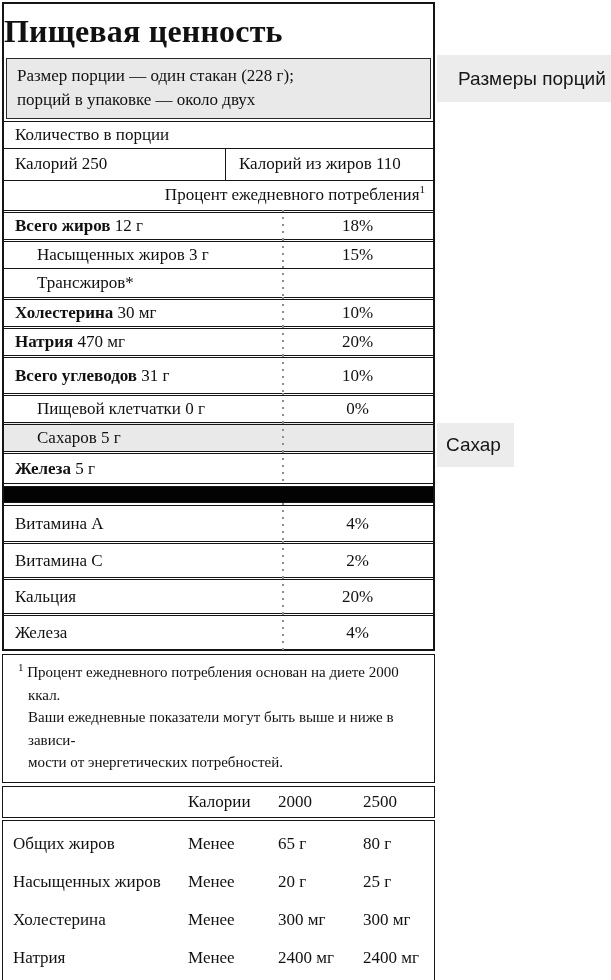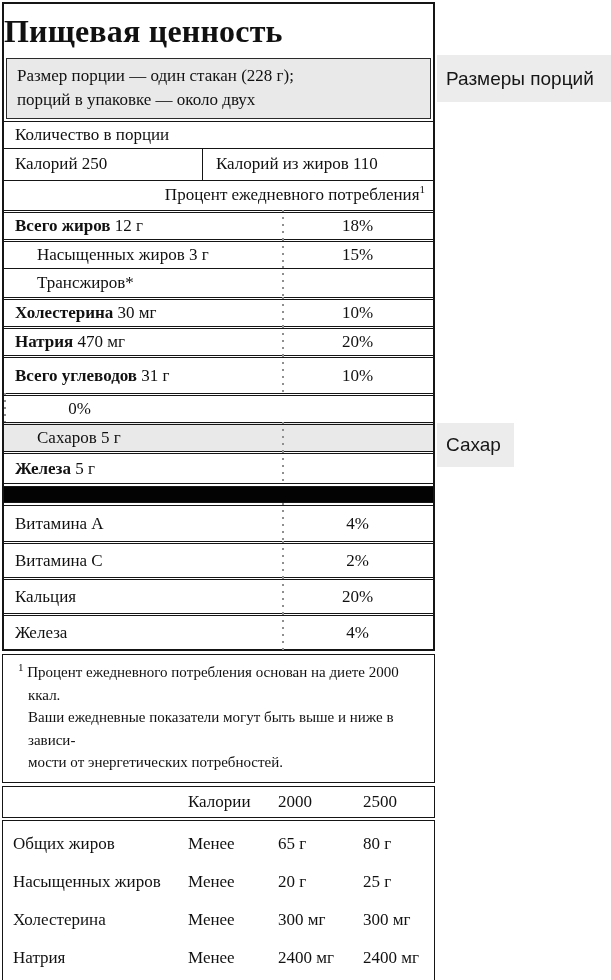--- a/index.html
+++ b/index.html
@@ -24,21 +24,21 @@
           display:flex;align-items:center;justify-content:center;}
   .dv .pct::before{content:'';position:absolute;left:0;top:-3px;bottom:-3px;width:2px;
       background-image:repeating-linear-gradient(to bottom,#8f8f8f 0 2px,transparent 2px 7px);}
   .dbl{border-top:3px double #151515;gap:9px;}
   .shaded{background:#e9e9e9;}
   .row-tall{min-height:38px;}
   .row-med{min-height:33px;}
   .vit{min-height:36px;}
   
   .cal-row{display:flex;border-top:1px solid #151515;font-size:17px;}
-  .cal-row .c1{width:199px;box-sizing:border-box;border-right:1px solid #151515;
+  .cal-row .c1{width:222px;box-sizing:border-box;border-right:1px solid #151515;
                padding:5px 8px 6px 11px;}
   .cal-row .c2{flex:1;padding:5px 8px 6px 13px;}
   
   .dvh{border-top:1px solid #151515;text-align:right;padding:4px 8px 5px;font-size:17px;}
   sup{font-size:11px;line-height:0;}
   
   .bar{height:15px;background:#030303;margin:2px 0;border-top:1px solid #151515;
        border-bottom:1px solid #151515;}
   .pre-bar{border-bottom:1px solid #151515;}
   
@@ -48,21 +48,21 @@
   #ref-head-box{margin-top:3px;}
   #ref-body-box{margin-top:2px;padding:4px 0 6px;}
   .ref-grid{display:grid;grid-template-columns:185px 90px 85px 1fr;align-items:center;
             font-size:17px;}
   #ref-head-box .ref-grid{min-height:30px;}
   .ref-row{min-height:38px;}
   .ref-name{padding-left:10px;}
   
   .ann{position:absolute;background:#ececec;color:#161616;display:flex;align-items:center;
        font-family:"Liberation Sans","DejaVu Sans",sans-serif;font-size:19px;}
-  #ann-serving{left:437px;top:55px;width:174px;height:47px;padding-left:9px;box-sizing:border-box;}
+  #ann-serving{left:437px;top:55px;width:174px;height:47px;padding-left:21px;box-sizing:border-box;}
   #ann-sugar{left:437px;top:423px;height:44px;padding:0 13px 0 9px;}
 </style>
 </head>
 <body>
 
 <div id="page">
 
   <div id="label-col">
 
     <div class="box" id="main-box">
@@ -103,20 +103,21 @@
       </div>
       <div class="r dv dbl">
         <div class="lbl"><span class="nm-b">Натрия</span> <span>470 мг</span></div>
         <div class="pct">20%</div>
       </div>
       <div class="r dv dbl row-tall">
         <div class="lbl"><span class="nm-b">Всего углеводов</span> <span>31 г</span></div>
         <div class="pct">10%</div>
       </div>
       <div class="r dv dbl">
+        <div class="lbl ind"><span>Пищевой клетчатки</span> <span>0 г</span></div>
         <div class="pct">0%</div>
       </div>
       <div class="r dv dbl shaded">
         <div class="lbl ind"><span>Сахаров</span> <span>5 г</span></div>
         <div class="pct"></div>
       </div>
       <div class="r dv dbl row-med pre-bar">
         <div class="lbl"><span class="nm-b">Железа</span> <span>5 г</span></div>
         <div class="pct"></div>
       </div>

